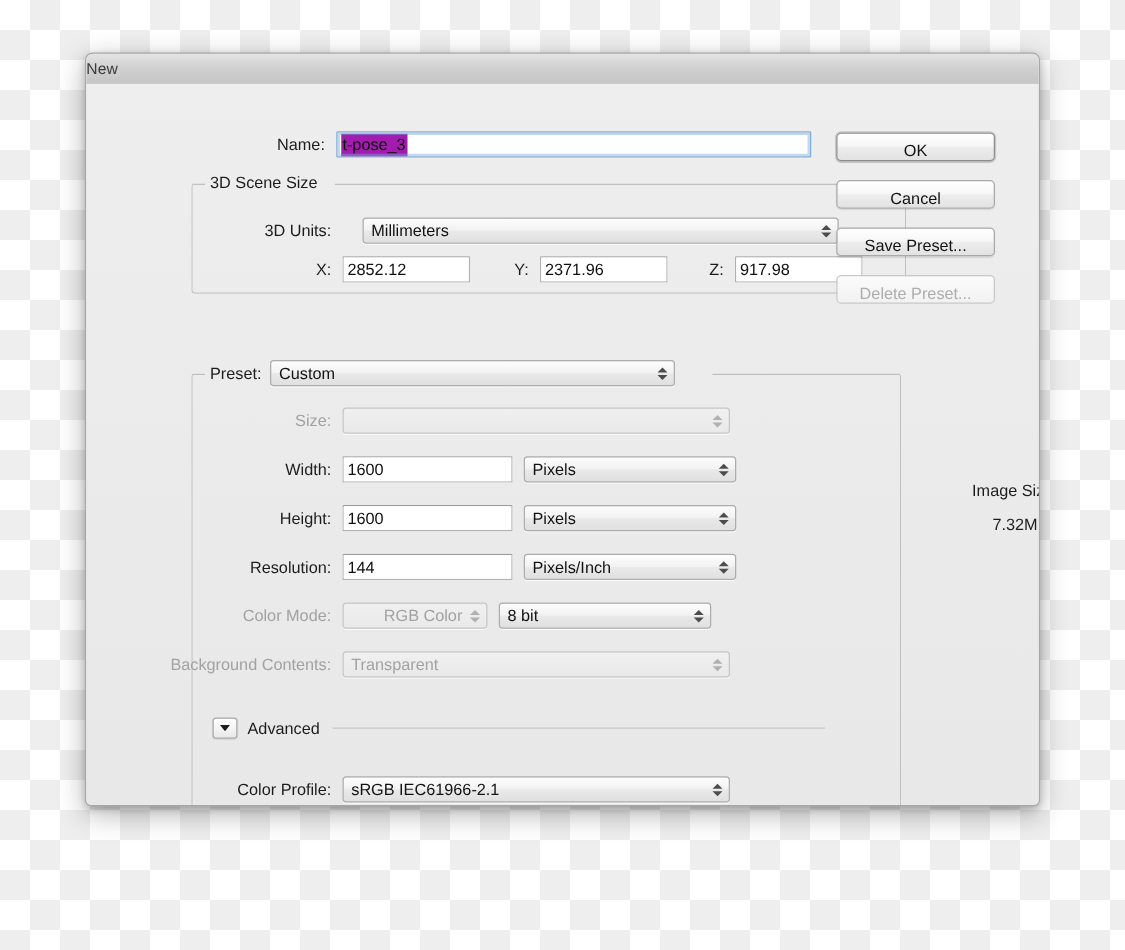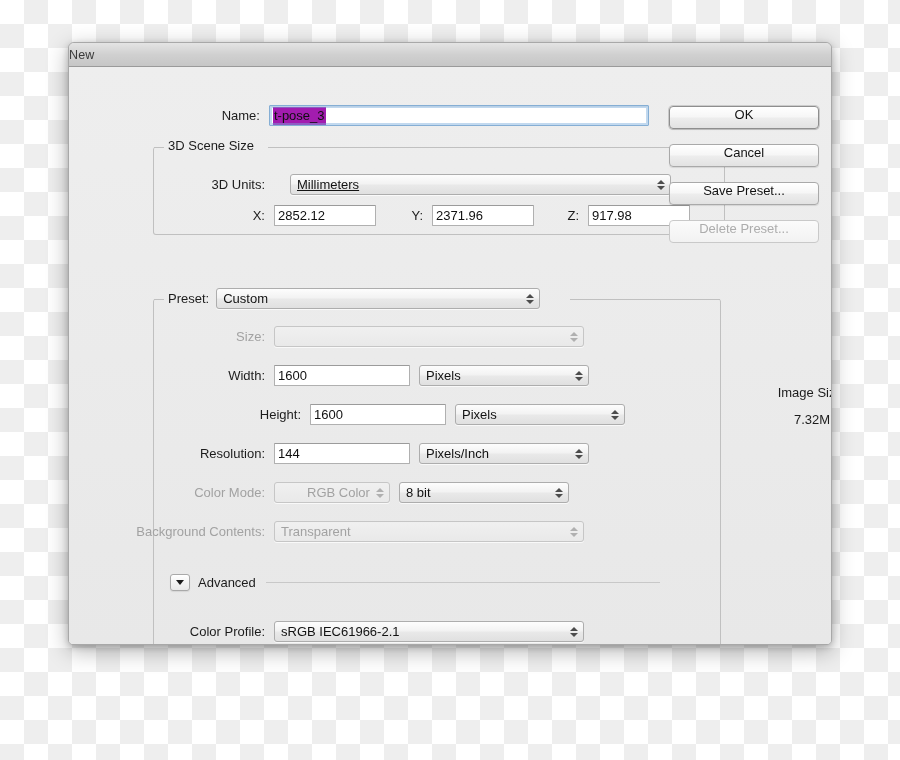--- a/index.html
+++ b/index.html
@@ -176,28 +176,28 @@
     position: absolute;
     top: -11px; left: 14px;
     display: flex; align-items: center;
     background: transparent;
   }
   #preset-embed .lbl { padding-right: 7px; }
 
   
   .btn {
     position: absolute;
-    width: 150px; height: 23px;
+    width: 127px; height: 23px;
     border: 1px solid #a9a9a9;
     border-radius: 4px;
     background: linear-gradient(to bottom, #ffffff 0%, #f6f6f6 47%, #ededed 53%, #e2e2e2 100%);
     box-shadow: 0 1px 1px rgba(0,0,0,0.10), inset 0 1px 0 #ffffff;
     font-size: 13px;
     color: #121212;
-    display: flex; align-items: flex-start; justify-content: center;
+    display: flex; align-items: flex-end; justify-content: center;
     box-sizing: border-box;
   }
   .btn.default {
     border-color: #8e8e8e;
     box-shadow: 0 0 0 1px rgba(140,140,140,0.35), 0 1px 1px rgba(0,0,0,0.12), inset 0 1px 0 #ffffff;
   }
   .btn.disabled {
     color: #adadad;
     border-color: #c9c9c9;
     background: linear-gradient(to bottom, #fbfbfb 0%, #f2f2f2 100%);
@@ -260,21 +260,21 @@
 
     <div class="groupbox" id="scene-group">
       <div class="gb-top">
         <div class="line-l" style="width:10px;"></div>
         <div class="line-r" style="width:456px;"></div>
       </div>
       <span class="gb-title" id="scene-title">3D Scene Size</span>
 
       <div class="row" style="left:-84px; top:27px;gap:16px;">
         <span class="lbl row-label" style="width:195px;">3D Units:</span>
-        <div class="popup" style="width:381px;text-decoration:underline;">
+        <div class="popup" style="width:381px;">
           <span>Millimeters</span>
           <span class="stepper">
               <i class="up"></i>
               <i class="down"></i>
             </span>
         </div>
       </div>
 
       <div class="row" style="left:-84px; top:58px;">
         <span class="lbl row-label" style="width:195px;">X:</span>
@@ -327,21 +327,21 @@
         </div>
         <div class="popup" style="width:170px; margin-left:9px;">
           <span>Pixels</span>
           <span class="stepper">
               <i class="up"></i>
               <i class="down"></i>
             </span>
         </div>
       </div>
 
-      <div class="row" style="left:-84px; top:105px;padding-left:36px;">
+      <div class="row" style="left:-84px; top:105px;">
         <span class="lbl row-label" style="width:195px;">Height:</span>
         <div class="text-input" style="width:136px;">
           <span>1600</span>
         </div>
         <div class="popup" style="width:170px; margin-left:9px;">
           <span>Pixels</span>
           <span class="stepper">
               <i class="up"></i>
               <i class="down"></i>
             </span>

